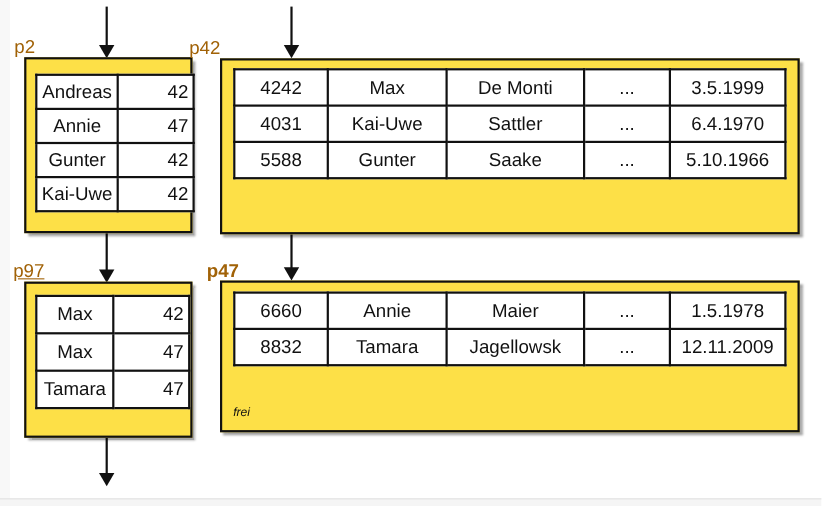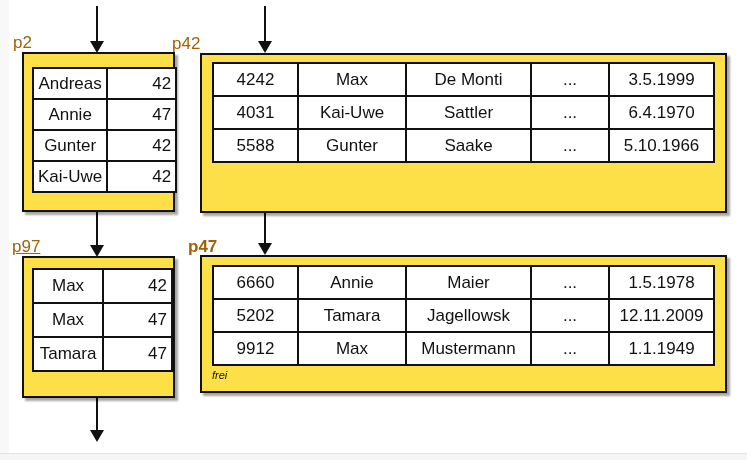--- a/index.html
+++ b/index.html
@@ -186,32 +186,25 @@
     <table class="page-table big" style="left:10px; top:8px;">
       <tbody>
           <tr>
         <td class="c0">6660</td>
         <td class="c1">Annie</td>
         <td class="c2">Maier</td>
         <td class="c3">...</td>
         <td class="c4">1.5.1978</td>
       </tr>
       <tr>
-        <td class="c0">5202</td>
+        <td class="c0">8832</td>
         <td class="c1">Tamara</td>
         <td class="c2">Jagellowsk</td>
         <td class="c3">...</td>
         <td class="c4">12.11.2009</td>
       </tr>
-      <tr>
-        <td class="c0">9912</td>
-        <td class="c1">Max</td>
-        <td class="c2">Mustermann</td>
-        <td class="c3">...</td>
-        <td class="c4">1.1.1949</td>
-      </tr>
     </tbody>
       </table>
     <div class="free-note">frei</div>
   </div>
 
   <div class="edge-bottom"></div>
 </div>
 
 </body></html>

